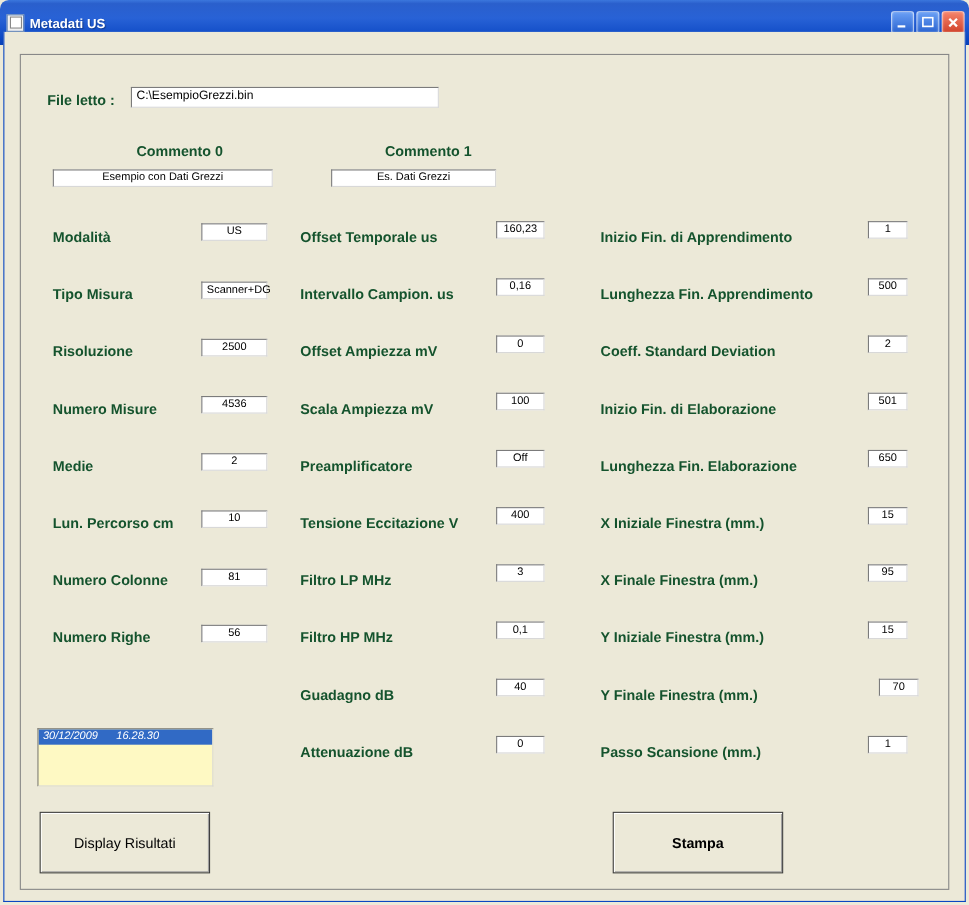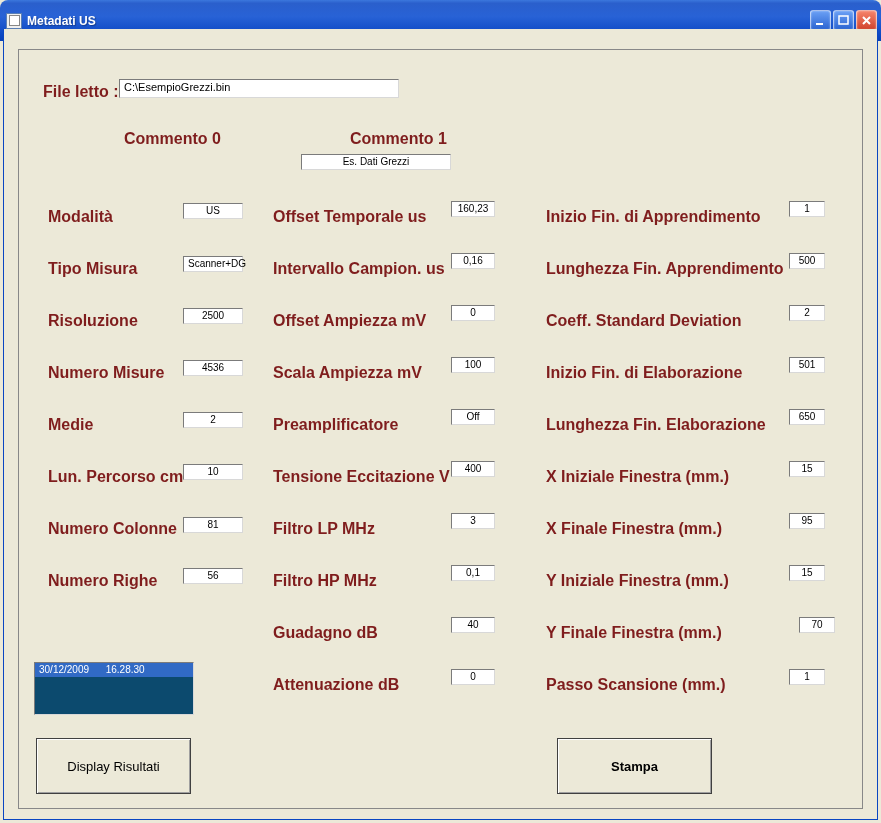--- a/index.html
+++ b/index.html
@@ -71,21 +71,21 @@
     }
 
     .panel {
       position: absolute;
       left: 14px; top: 20px;
       width: 845px; height: 760px;
       border: 1px solid #888;
       background: #ece9d8;
     }
 
-    .label { position: absolute; color: #7f1d1d; font-size: 16px; }
+    .label { position: absolute; color: #14532d; font-size: 13px; }
     .label.bold { font-weight: bold; }
 
     .textbox {
       position: absolute;
       background: #fff;
       border-top: 1px solid #7b7b7b;
       border-left: 1px solid #7b7b7b;
       border-right: 1px solid #d8d8d8;
       border-bottom: 1px solid #d8d8d8;
       padding: 1px 4px;
@@ -99,26 +99,27 @@
     .section-title {
       position: absolute;
       color: #c00;
       font-weight: bold;
       font-size: 13px;
       text-decoration: underline;
     }
 
     .listbox {
       position: absolute;
-      background: #0c4a6e;
+      background: #fef9c3;
       border-top: 1px solid #7b7b7b;
       border-left: 1px solid #7b7b7b;
       border-right: 1px solid #d8d8d8;
       border-bottom: 1px solid #d8d8d8;
       overflow: hidden;
+      font-style: italic;
     }
     .listbox .item {
       padding: 0 4px;
       height: 14px;
       line-height: 14px;
       font-size: 10px;
       white-space: pre;
     }
     .listbox .item.selected {
       background: #316ac5;
@@ -165,20 +166,21 @@
 
 <div class="client">
   <div class="panel">
 
     <div class="label bold" style="left:24px; top:33px;">File letto :</div>
     <div class="textbox" style="left:100px; top:29px; width:280px; height:19px;">C:\EsempioGrezzi.bin</div>
 
     <div class="label bold" style="left:105px; top:80px;">Commento 0</div>
     <div class="label bold" style="left:331px; top:80px;">Commento 1</div>
 
+    <div class="textbox center small" style="left:29px; top:104px; width:200px;">Esempio con Dati Grezzi</div>
     <div class="textbox center small" style="left:282px; top:104px; width:150px;">Es. Dati Grezzi</div>
 
     <div class="label bold" style="left:29px; top:158px;">Modalità</div>
     <div class="textbox center small" style="left:164px; top:153px; width:60px;">US</div>
 
     <div class="label bold" style="left:29px; top:210px;">Tipo Misura</div>
     <div class="textbox center small" style="left:164px; top:206px; width:60px;">Scanner+DG</div>
 
     <div class="label bold" style="left:29px; top:262px;">Risoluzione</div>
     <div class="textbox center small" style="left:164px; top:258px; width:60px;">2500</div>

